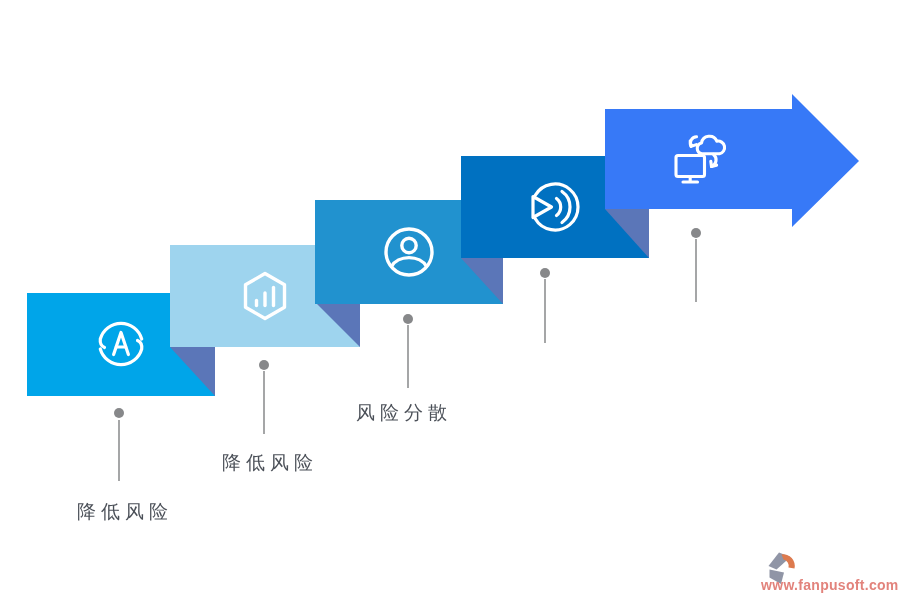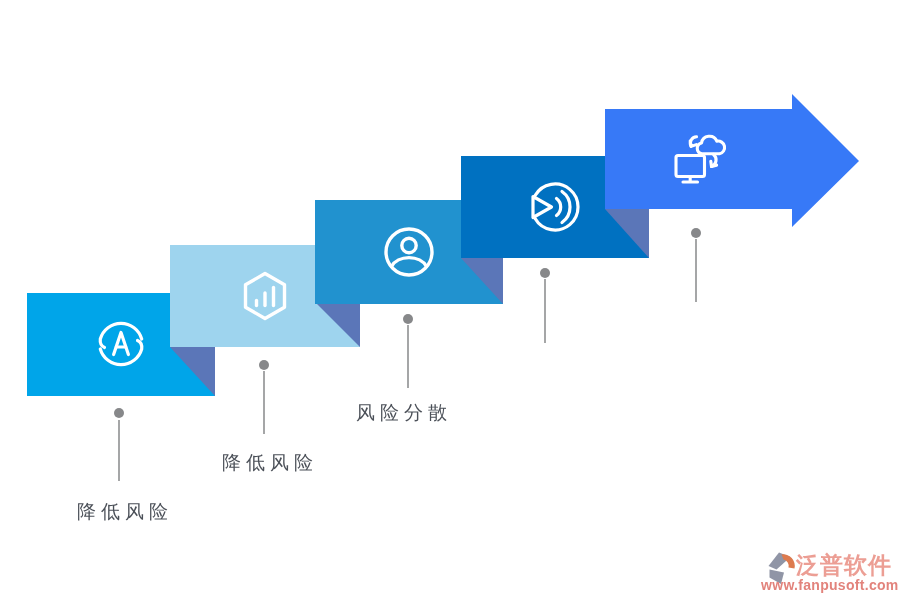--- a/index.html
+++ b/index.html
@@ -116,16 +116,15 @@
       <path d="M768.5,566 L779,552.5 L790.5,557 L776.5,569.5 Z" fill="#9095a6"></path>
       <path d="M769.5,569.5 L784,572.5 L781,584 L769.5,577.5 Z" fill="#9095a6"></path>
       <path d="M781.5,554.5 A11.5,11.5 0 0 1 794.5,568.5 L788.5,567.5 A6.5,6.5 0 0 0 783.5,559.5 Z" fill="#dd7a4e"></path>
     </g>
   </svg>
 
   <div class="step-label" style="left:77px;  top:499px">降低风险</div>
   <div class="step-label" style="left:222px; top:450px">降低风险</div>
   <div class="step-label" style="left:356px; top:400px">风险分散</div>
 
-  <div class="wm-brand">泛普软件</div>
   <div class="wm-url">www.fanpusoft.com</div>
 
 </div>
 
 </body></html>

